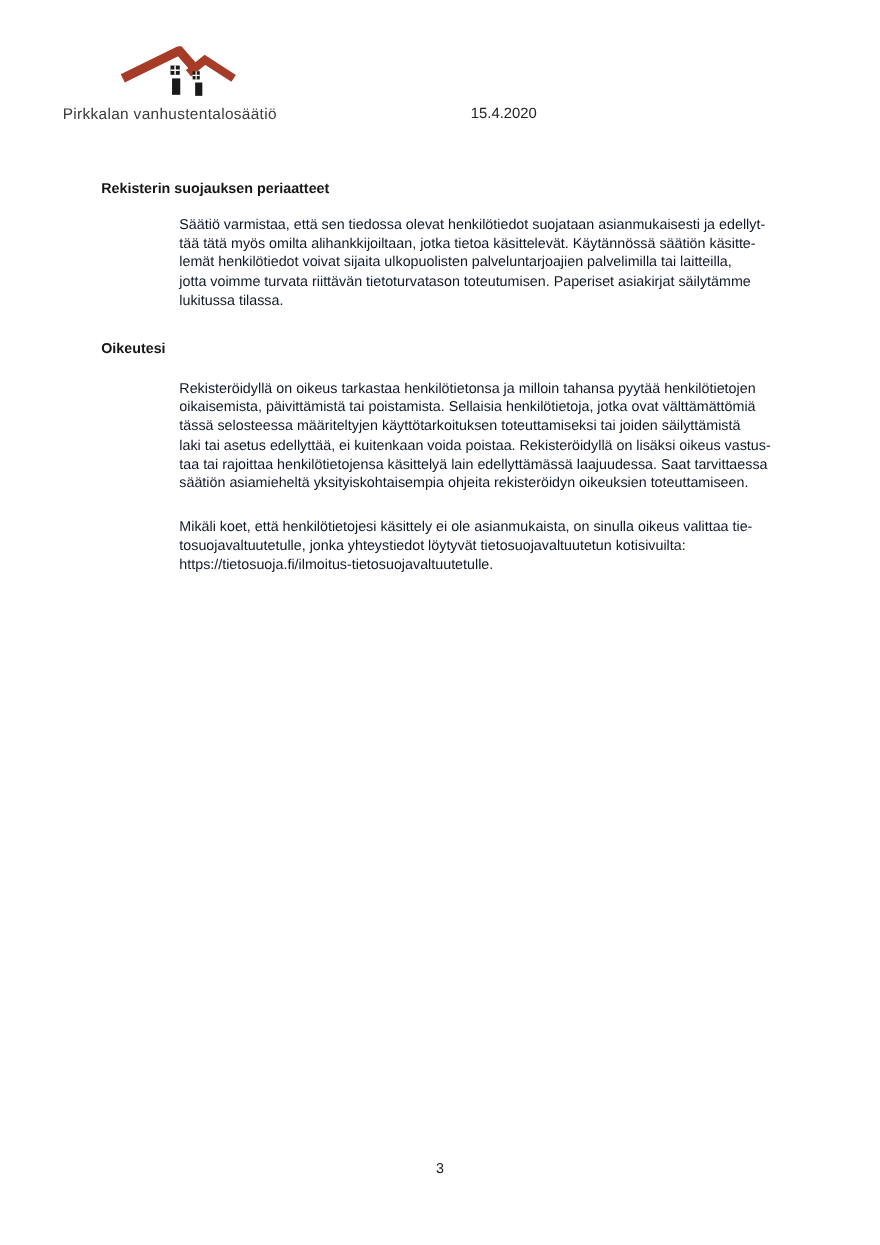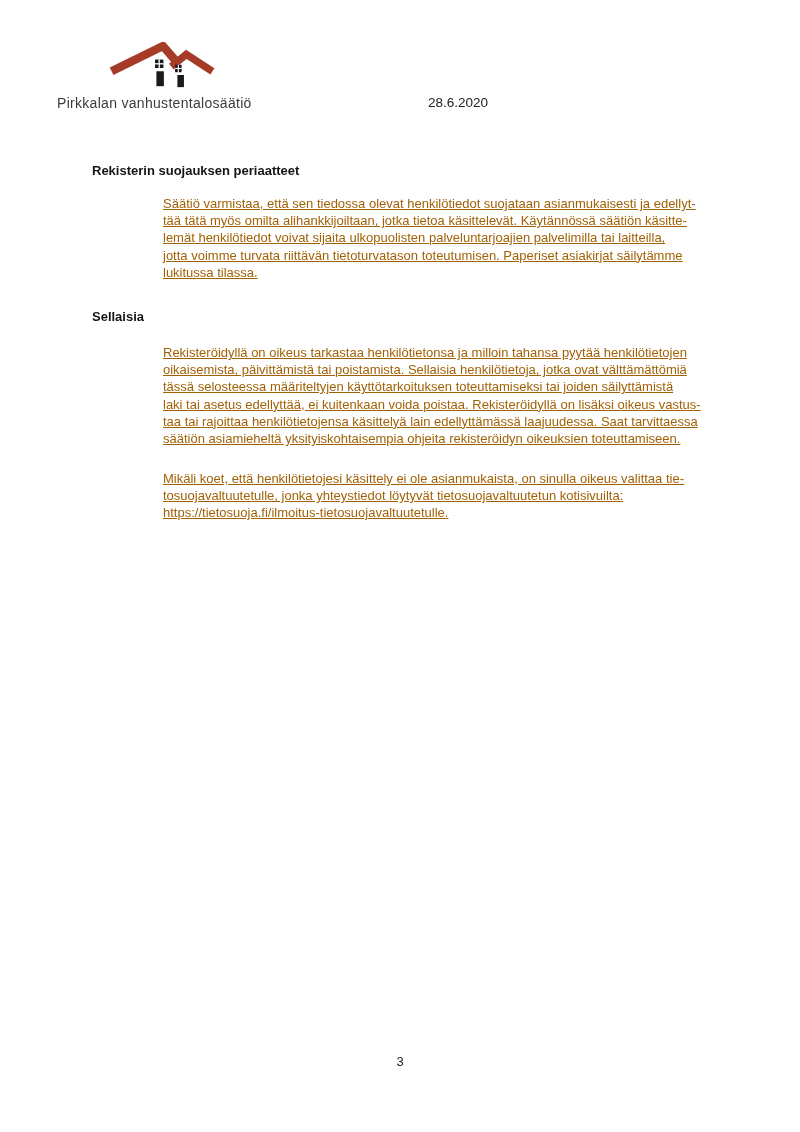--- a/index.html
+++ b/index.html
@@ -60,24 +60,23 @@
     padding-left: 20px;
   }
   .heading-1 { top: 163px; }
   .heading-2 { top: 309px; }
 
   .body-paragraph {
     left: 163px;
     width: 620px;
     font-size: 13px;
     line-height: 17.2px;
-    color: #a16207;
+    color: #0f172a;
     white-space: pre-line;
     margin: 0;
-    text-decoration: underline;
   }
   .para-1 { top: 195px; }
   .para-2 { top: 344px; }
   .para-3 { top: 470px; }
 
   
   .page-footer {
     left: 0;
     top: 1054px;
     width: 100%;
@@ -105,30 +104,30 @@
 
     <rect x="74" y="24" width="7" height="8" fill="#1a1a1a"></rect>
     <line x1="77.5" y1="24" x2="77.5" y2="32" stroke="#ffffff" stroke-width="1.2"></line>
     <line x1="74" y1="28" x2="81" y2="28" stroke="#ffffff" stroke-width="1.2"></line>
 
     <rect x="76.5" y="35" width="7" height="13" fill="#1a1a1a"></rect>
   </svg>
 
   <div class="abs logo-org-name">Pirkkalan vanhustentalosäätiö</div>
 
-  <div class="abs doc-date">28.6.2020</div>
+  <div class="abs doc-date">15.4.2020</div>
 
   <h2 class="abs section-heading heading-1">Rekisterin suojauksen periaatteet</h2>
   <p class="abs body-paragraph para-1">Säätiö varmistaa, että sen tiedossa olevat henkilötiedot suojataan asianmukaisesti ja edellyt-
 tää tätä myös omilta alihankkijoiltaan, jotka tietoa käsittelevät. Käytännössä säätiön käsitte-
 lemät henkilötiedot voivat sijaita ulkopuolisten palveluntarjoajien palvelimilla tai laitteilla,
 jotta voimme turvata riittävän tietoturvatason toteutumisen. Paperiset asiakirjat säilytämme
 lukitussa tilassa.</p>
 
-  <h2 class="abs section-heading heading-2">Sellaisia</h2>
+  <h2 class="abs section-heading heading-2">Oikeutesi</h2>
   <p class="abs body-paragraph para-3">Mikäli koet, että henkilötietojesi käsittely ei ole asianmukaista, on sinulla oikeus valittaa tie-
 tosuojavaltuutetulle, jonka yhteystiedot löytyvät tietosuojavaltuutetun kotisivuilta:
 https://tietosuoja.fi/ilmoitus-tietosuojavaltuutetulle.</p>
   <p class="abs body-paragraph para-2">Rekisteröidyllä on oikeus tarkastaa henkilötietonsa ja milloin tahansa pyytää henkilötietojen
 oikaisemista, päivittämistä tai poistamista. Sellaisia henkilötietoja, jotka ovat välttämättömiä
 tässä selosteessa määriteltyjen käyttötarkoituksen toteuttamiseksi tai joiden säilyttämistä
 laki tai asetus edellyttää, ei kuitenkaan voida poistaa. Rekisteröidyllä on lisäksi oikeus vastus-
 taa tai rajoittaa henkilötietojensa käsittelyä lain edellyttämässä laajuudessa. Saat tarvittaessa
 säätiön asiamieheltä yksityiskohtaisempia ohjeita rekisteröidyn oikeuksien toteuttamiseen.</p>
 

